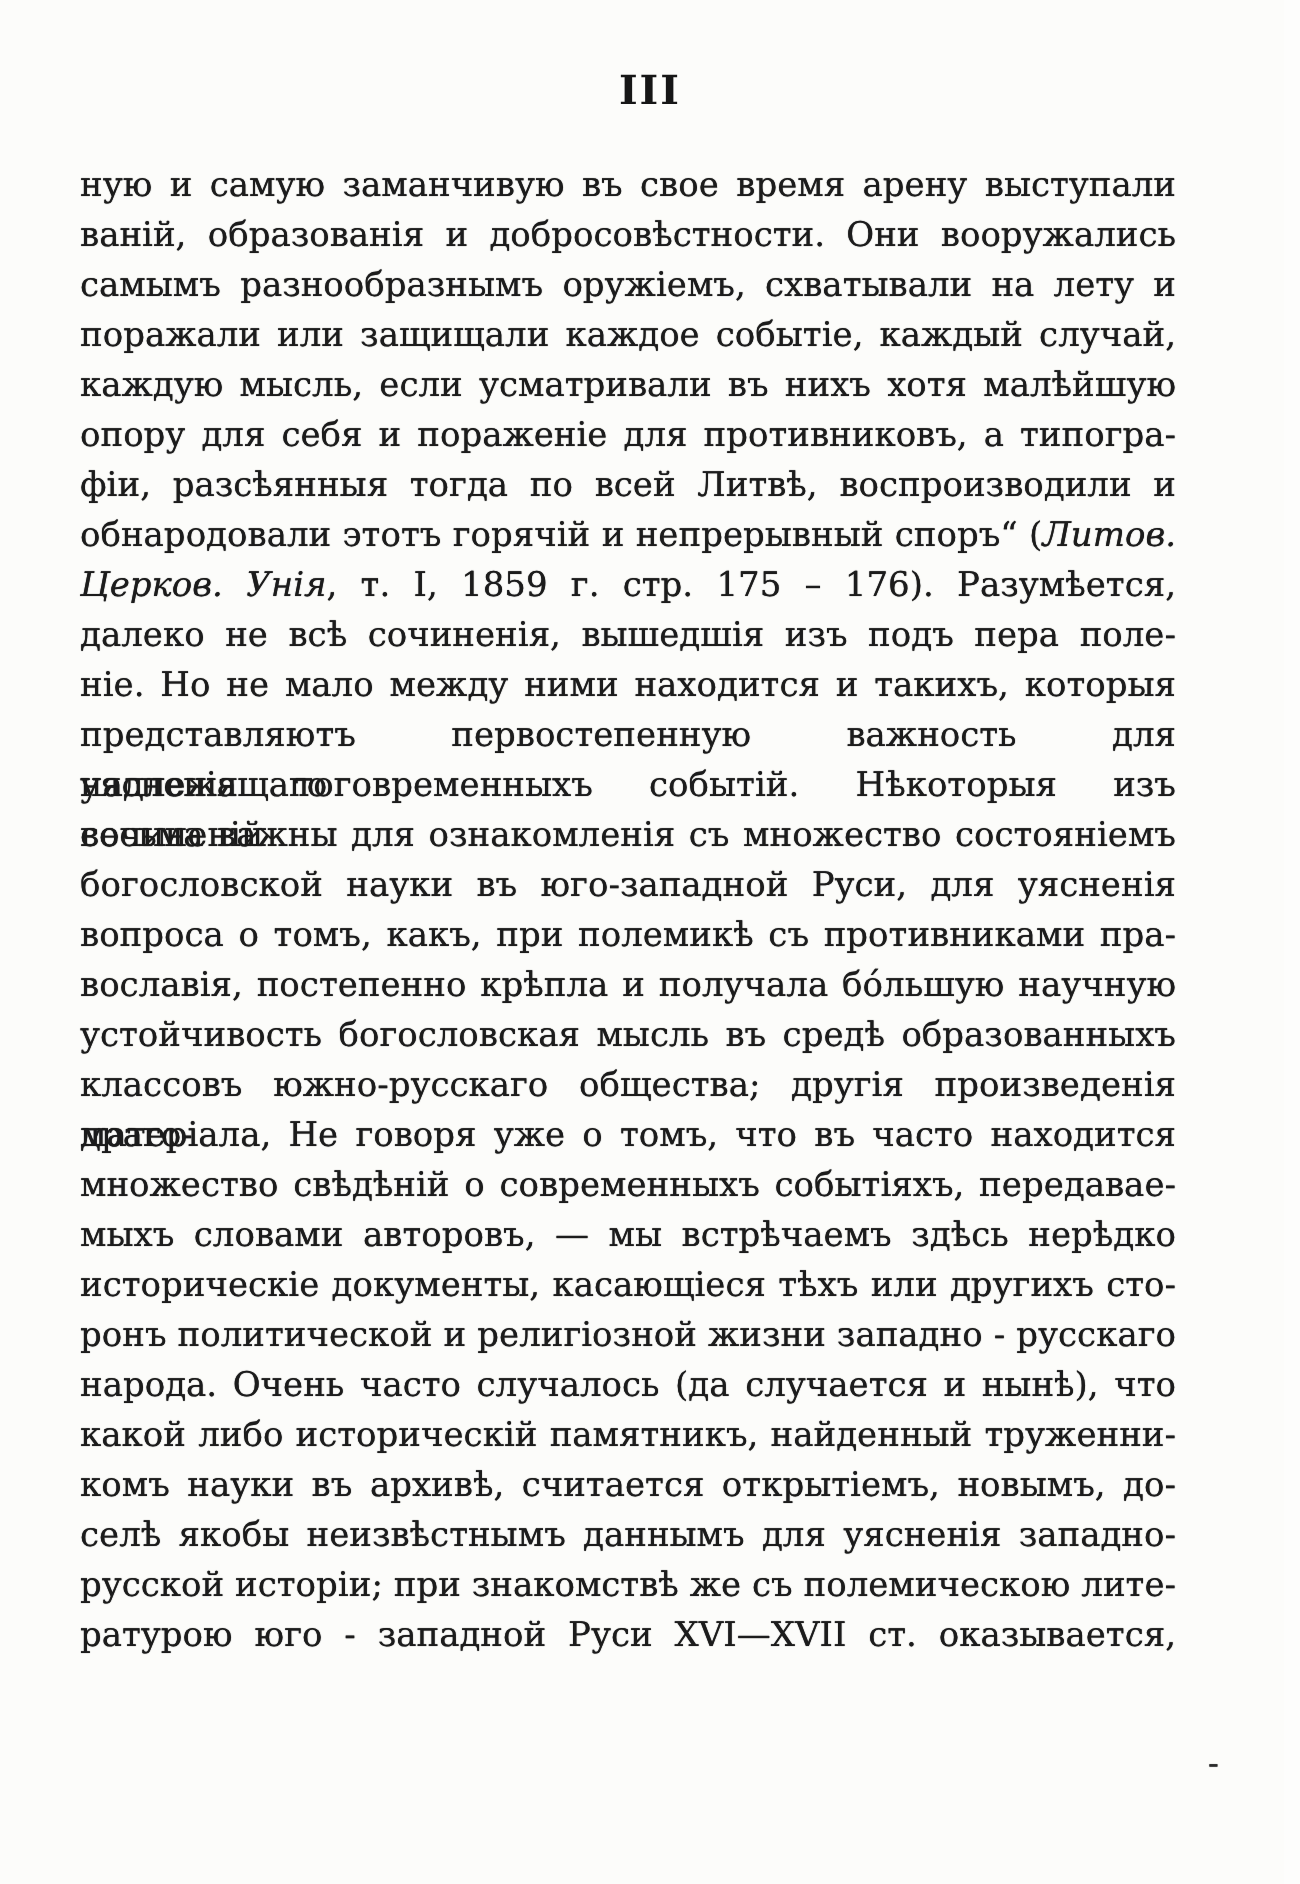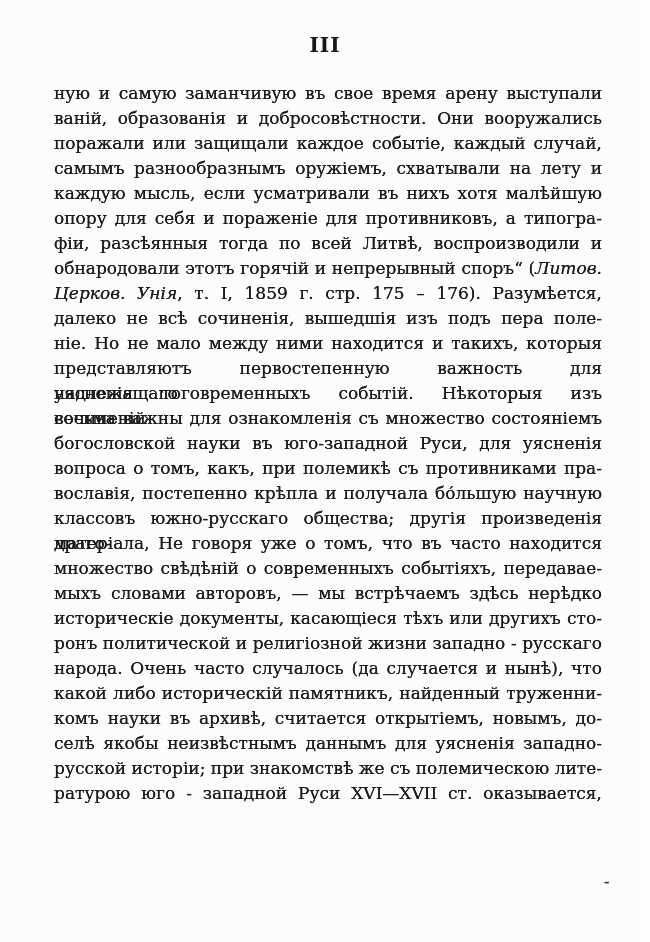--- a/index.html
+++ b/index.html
@@ -22,21 +22,21 @@
     left: 0;
     width: 650px;
     text-align: center;
     font-size: 20px;
     font-weight: bold;
     letter-spacing: 1px;
     color: #161616;
   }
   .text-block {
     position: absolute;
-    left: 54px;
+    left: 40px;
     top: 81px;
     width: 548px;
   }
   .line {
     height: 25px;
     line-height: 25px;
     font-size: 17px;
     text-align: justify;
     text-align-last: justify;
     white-space: normal;
@@ -56,35 +56,36 @@
 </style>
 </head>
 <body>
 
 <div class="page">
   <div class="page-number">III</div>
 
   <div class="text-block">
       <div class="line"><span>ную и самую заманчивую въ свое время арену выступали</span></div>
       <div class="line"><span>ваній, образованія и добросовѣстности. Они вооружались</span></div>
+      <div class="line"><span>самымъ разнообразнымъ оружіемъ, схватывали на лету и</span></div>
       <div class="line"><span>поражали или защищали каждое событіе, каждый случай,</span></div>
-      <div class="line"><span>самымъ разнообразнымъ оружіемъ, схватывали на лету и</span></div>
       <div class="line"><span>каждую мысль, если усматривали въ нихъ хотя малѣйшую</span></div>
       <div class="line"><span>опору для себя и пораженіе для противниковъ, а типогра-</span></div>
       <div class="line"><span>фіи, разсѣянныя тогда по всей Литвѣ, воспроизводили и</span></div>
       <div class="line"><span>обнародовали этотъ горячій и непрерывный споръ“ (</span><span class="it">Литов.</span></div>
       <div class="line"><span class="it">Церков. Унія</span><span>, т. I, 1859 г. стр. 175 – 176). Разумѣется,</span></div>
       <div class="line"><span>далеко не всѣ сочиненія, вышедшія изъ подъ пера поле-</span></div>
       <div class="line"><span>ніе. Но не мало между ними находится и такихъ, которыя</span></div>
       <div class="line"><span>представляютъ первостепенную важность для надлежащаго</span></div>
       <div class="line"><span>уясненія тоговременныхъ событій. Нѣкоторыя изъ сочиненій</span></div>
       <div class="line"><span>весьма важны для ознакомленія съ множество состояніемъ</span></div>
       <div class="line"><span>богословской науки въ юго-западной Руси, для уясненія</span></div>
       <div class="line"><span>вопроса о томъ, какъ, при полемикѣ съ противниками пра-</span></div>
       <div class="line"><span>вославія, постепенно крѣпла и получала бо́льшую научную</span></div>
+      <div class="line"><span>устойчивость богословская мысль въ средѣ образованныхъ</span></div>
       <div class="line"><span>классовъ южно-русскаго общества; другія произведенія драго-</span></div>
       <div class="line"><span>матеріала, Не говоря уже о томъ, что въ часто находится</span></div>
       <div class="line"><span>множество свѣдѣній о современныхъ событіяхъ, передавае-</span></div>
       <div class="line"><span>мыхъ словами авторовъ, — мы встрѣчаемъ здѣсь нерѣдко</span></div>
       <div class="line"><span>историческіе документы, касающіеся тѣхъ или другихъ сто-</span></div>
       <div class="line"><span>ронъ политической и религіозной жизни западно - русскаго</span></div>
       <div class="line"><span>народа. Очень часто случалось (да случается и нынѣ), что</span></div>
       <div class="line"><span>какой либо историческій памятникъ, найденный труженни-</span></div>
       <div class="line"><span>комъ науки въ архивѣ, считается открытіемъ, новымъ, до-</span></div>
       <div class="line"><span>селѣ якобы неизвѣстнымъ даннымъ для уясненія западно-</span></div>

